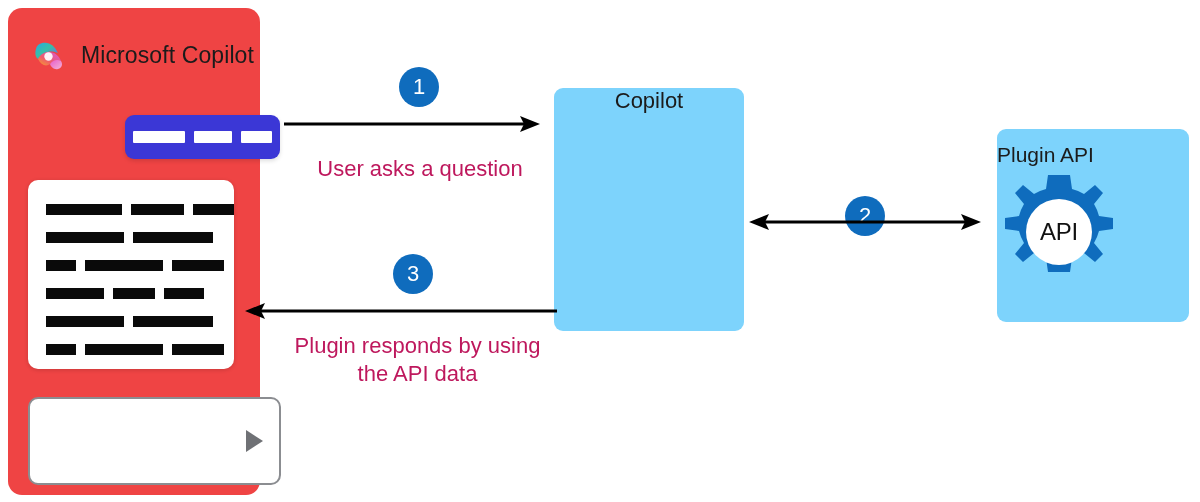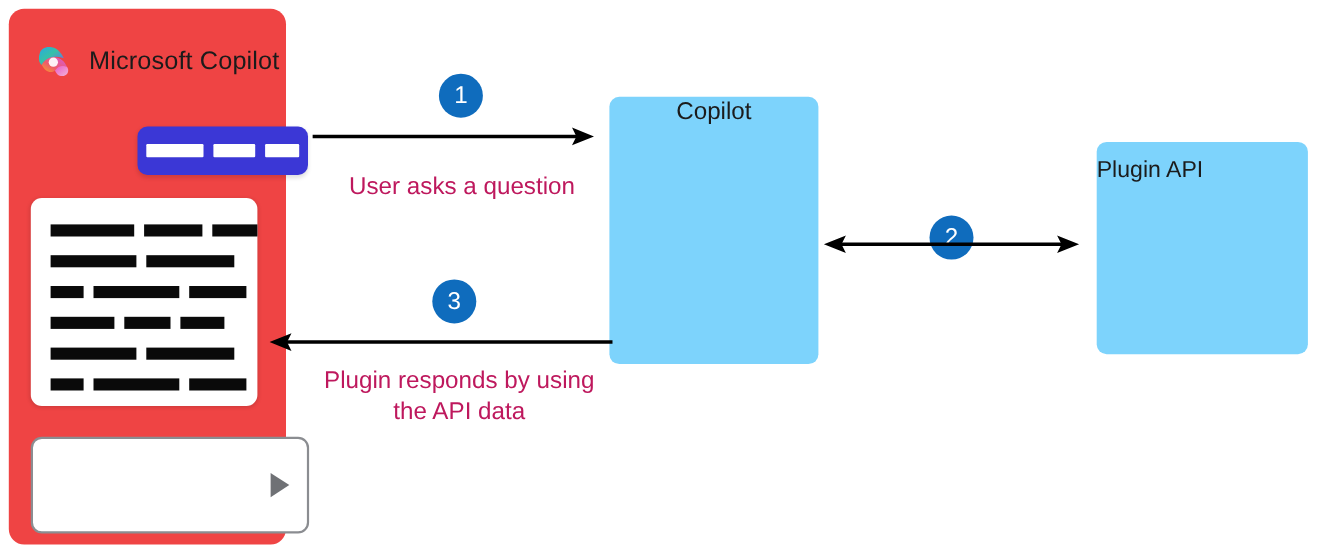--- a/index.html
+++ b/index.html
@@ -298,20 +298,29 @@
 
   <div class="badge badge-2">2</div>
   <svg class="arrow-svg arrow-2" width="232" height="22" viewBox="0 0 232 22">
     <line x1="12" y1="11" x2="220" y2="11" stroke="#000000" stroke-width="3.2"></line>
     <polygon points="0,11 20,3 16,11 20,19" fill="#000000"></polygon>
     <polygon points="232,11 212,3 216,11 212,19" fill="#000000"></polygon>
   </svg>
 
   <div class="node node-plugin">
     <span class="node-label">Plugin API</span>
+    <div class="gear-wrap">
+      <svg width="124" height="118" viewBox="0 0 124 118">
+        <g fill="#0f6cbd">
+          <path d="M62 2 l11 0 2 14 a44 44 0 0 1 12 5 l11 -9 8 8 -9 11 a44 44 0 0 1 5 12 l14 2 0 11 -14 2 a44 44 0 0 1 -5 12 l9 11 -8 8 -11 -9 a44 44 0 0 1 -12 5 l-2 14 -11 0 -11 0 -2 -14 a44 44 0 0 1 -12 -5 l-11 9 -8 -8 9 -11 a44 44 0 0 1 -5 -12 l-14 -2 0 -11 14 -2 a44 44 0 0 1 5 -12 l-9 -11 8 -8 11 9 a44 44 0 0 1 12 -5 l2 -14 z"></path>
+        </g>
+        <circle cx="62" cy="59" r="33" fill="#ffffff"></circle>
+      </svg>
+      <div class="gear-api-text">API</div>
+    </div>
   </div>
 
   <div class="badge badge-3">3</div>
   <svg class="arrow-svg arrow-3" width="312" height="22" viewBox="0 0 312 22">
     <line x1="12" y1="11" x2="312" y2="11" stroke="#000000" stroke-width="3.2"></line>
     <polygon points="0,11 20,3 16,11 20,19" fill="#000000"></polygon>
   </svg>
   <div class="flow-label label-3">Plugin responds by using
 the API data</div>
 

